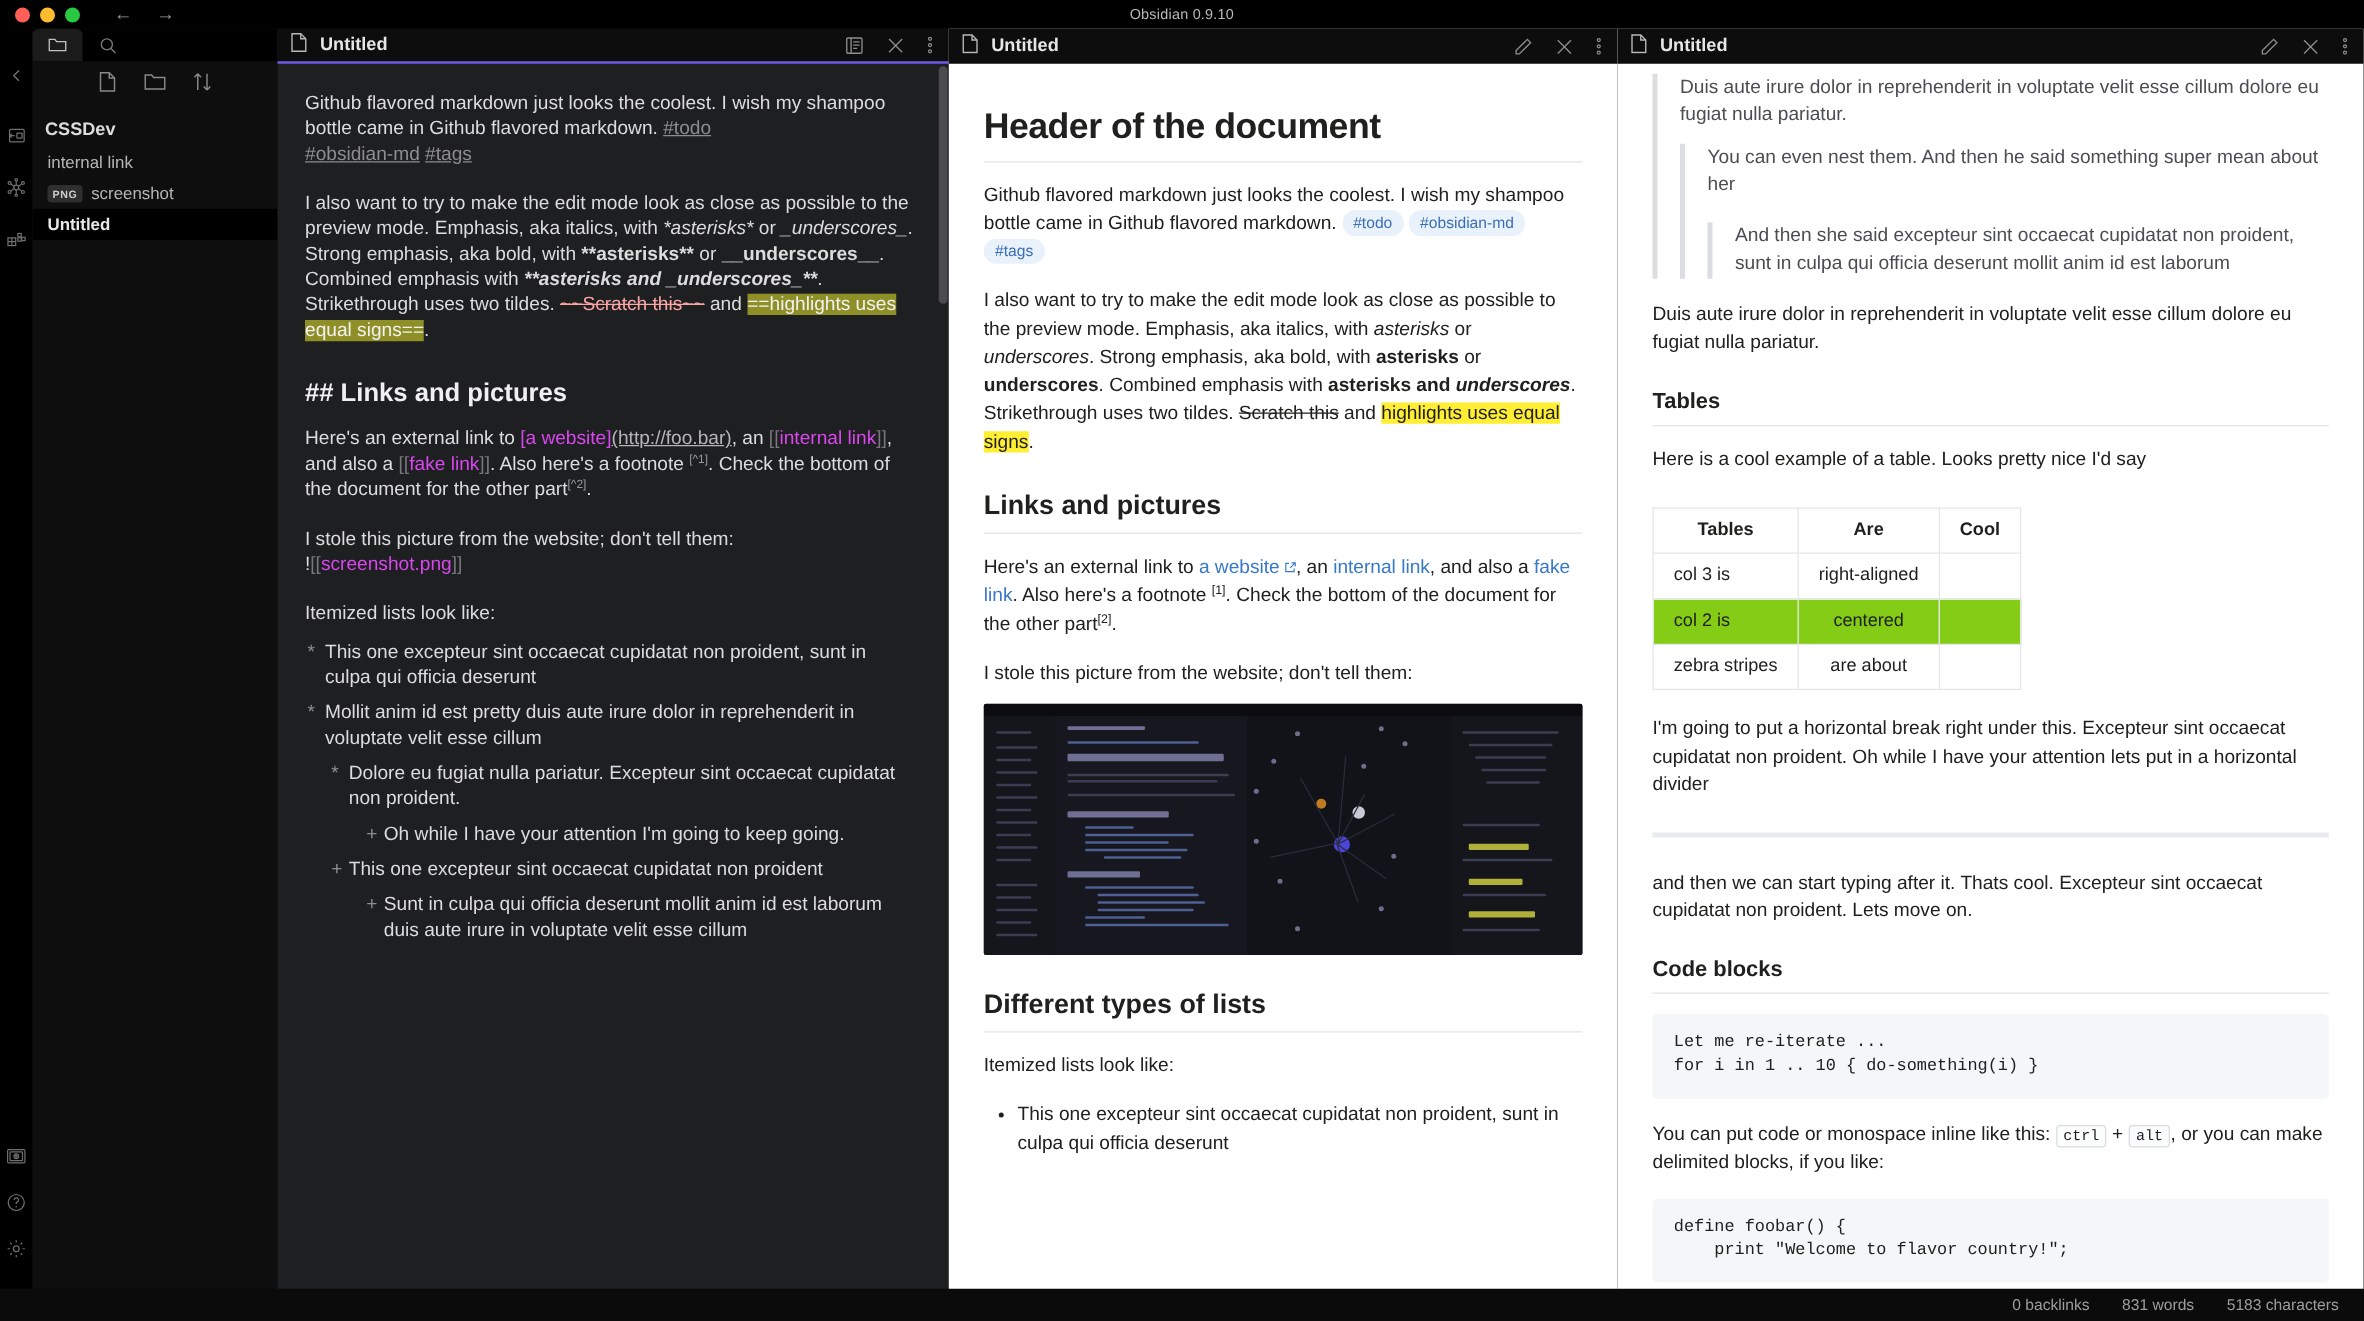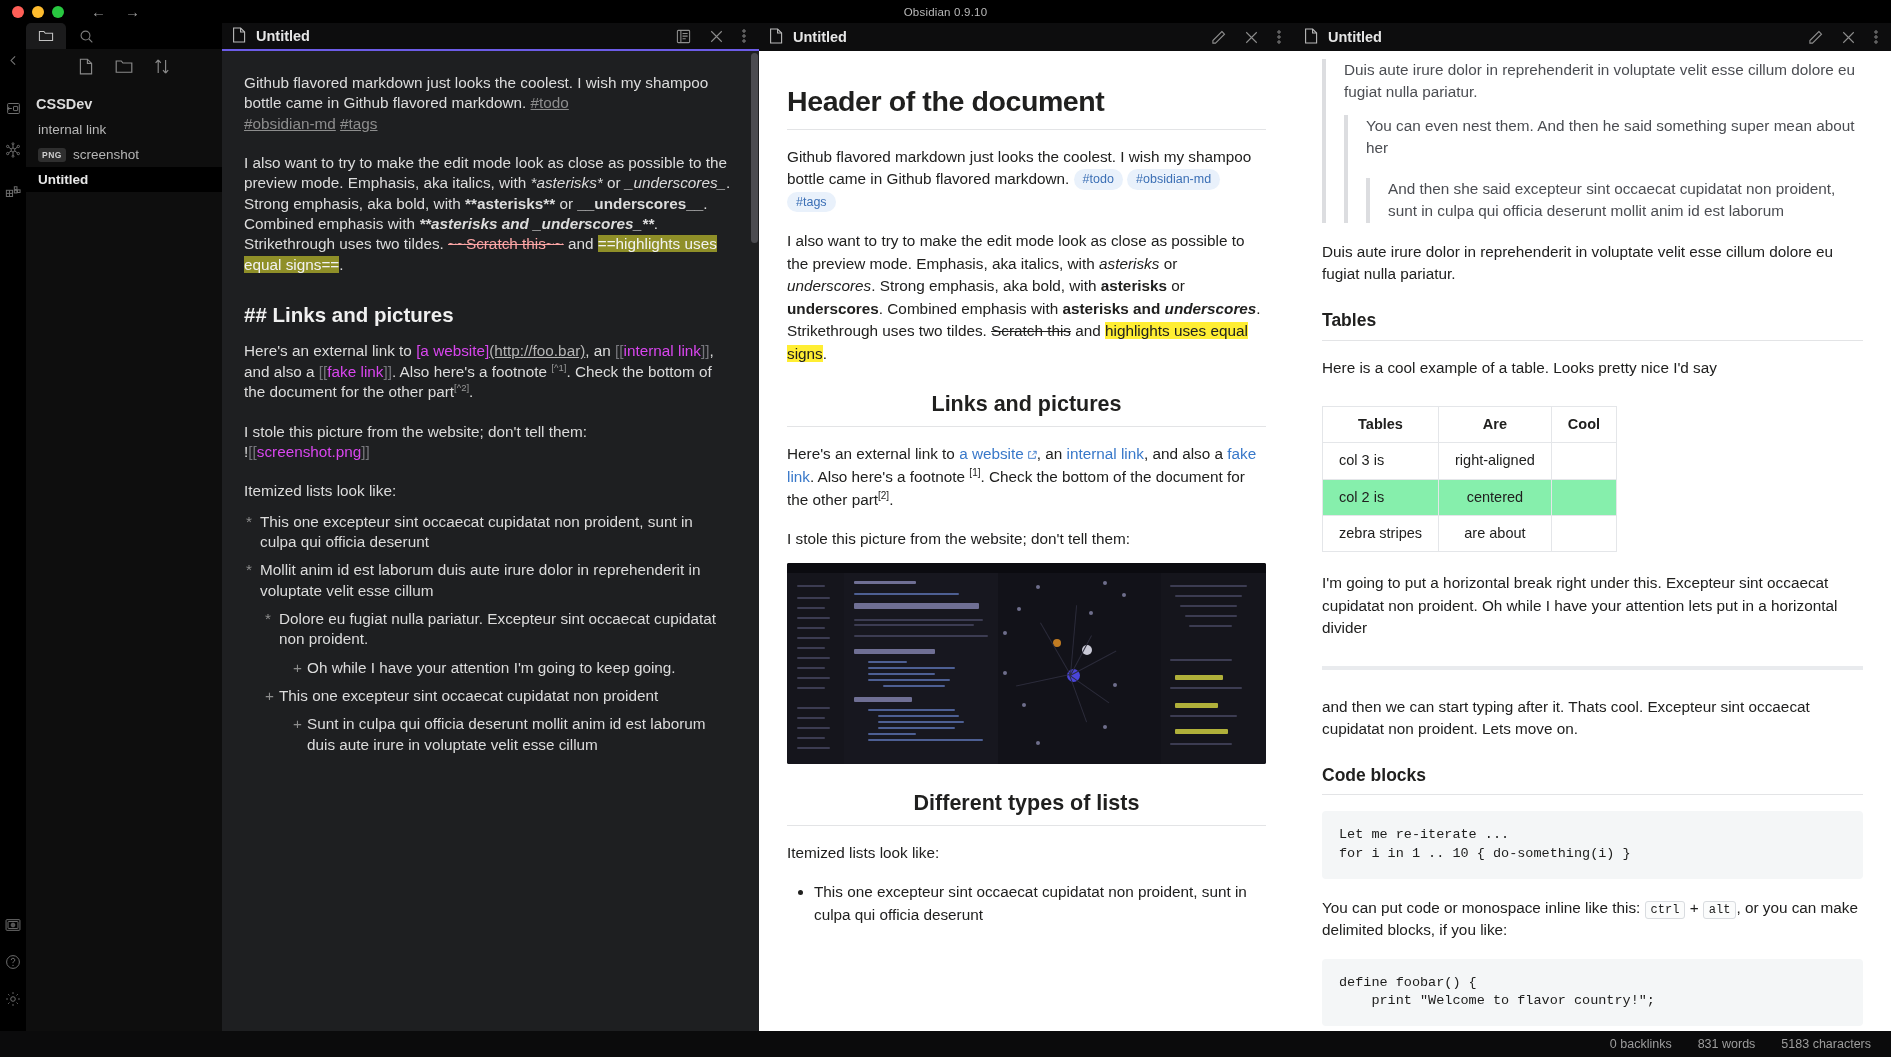--- a/index.html
+++ b/index.html
@@ -104,42 +104,42 @@
   .scrollbar-v {
     position: absolute; top: 0; right: 1px; width: 7px; border-radius: 4px;
     background: #4b4b50;
   }
 
   
   .prev { padding: 26px 28px 0 28px; color: #20201f; font-size: 15.3px; line-height: 1.47;
           font-family: "Liberation Sans", sans-serif; }
   .prev p { margin: 0 0 17px 0; }
   .prev h1 { font-size: 28.5px; font-weight: 700; letter-spacing: -.4px; margin: 4px 0 6px 0; }
-  .prev h2 { font-size: 21.5px; font-weight: 700; margin: 24px 0 5px 0; text-align: center; }
+  .prev h2 { font-size: 21.5px; font-weight: 700; margin: 24px 0 5px 0; }
   .prev h3 { font-size: 17.5px; font-weight: 700; margin: 22px 0 6px 0; }
   .prev hr.hrule { border: none; border-top: 1px solid #e3e4e6; margin: 0 0 16px 0; }
   .prev hr.divider { border: none; border-top: 4px solid #e9ebee; margin: 26px 0 26px 0; }
   .prev em { font-style: italic; } .prev strong { font-weight: 700; }
   .prev .strike { text-decoration: line-through; }
   .prev .hl { background: #ffee33; }
   .prev a, .prev .lnk { color: #3878c9; text-decoration: none; }
   .prev .tagpill { display: inline-block; background: #e9f1fb; color: #3b6fb5; border-radius: 11px;
                    font-size: 12.5px; padding: 3px 9px; line-height: 1.15; vertical-align: 1px; }
   .prev sup { font-size: 10px; vertical-align: super; }
   .prev ul { margin: 0 0 16px 0; padding-left: 27px; }
   .prev li { margin-bottom: 3px; }
   .prev blockquote { border-left: 4px solid #dcdde0; margin: 0 0 13px 0; padding: 0 0 0 18px; color: #4b4d52; }
   .prev blockquote blockquote { margin-top: 11px; }
   .prev table { border-collapse: collapse; margin: 4px 0 20px 0; font-size: 14.5px; }
   .prev th, .prev td { border: 1px solid #e4e6e9; padding: 7px 16px; }
   .prev th { font-weight: 700; text-align: center; }
   .prev td.c1 { text-align: left; min-width: 98px; }
   .prev td.c2 { text-align: center; min-width: 98px; }
   .prev td.c3 { min-width: 42px; }
-  .prev tr.zebra td { background: #86efac; }
+  .prev tr.zebra td { background: #84cc16; }
   .prev pre { background: #f4f6f7; border-radius: 4px; padding: 15px 17px; margin: 0 0 18px 0;
               font-family: "Liberation Mono", monospace; font-size: 13.5px; line-height: 1.38;
               color: #20201f; white-space: pre; overflow: hidden; }
   .prev code.inline { font-family: "Liberation Mono", monospace; font-size: 12px;
               border: 1px solid #d9dce0; border-radius: 3px; padding: 1px 5px; background: #fbfcfc; }
 
   
   .shotwrap { margin: 0 0 20px 0; }
   .shot { position: relative; width: 100%; height: 201px; background: #13131a; overflow: hidden; border-radius: 2px; }
   .shot .bar { position:absolute; left:0; right:0; top:0; height:10px; background:#0b0b10; }
@@ -341,21 +341,21 @@
 
             <p style="margin-bottom:10px">Itemized lists look like:</p>
 
             <div class="listblock">
               <div class="li lvl1">
                 <span class="bl">*</span>
                 <span class="tx">This one excepteur sint occaecat cupidatat non proident, sunt in culpa qui officia deserunt</span>
               </div>
               <div class="li lvl1">
                 <span class="bl">*</span>
-                <span class="tx">Mollit anim id est laborum duis aute irure dolor in reprehenderit in voluptate velit esse cillum</span>
+                <span class="tx">Mollit anim id est pretty duis aute irure dolor in reprehenderit in voluptate velit esse cillum</span>
               </div>
               <div class="li lvl2">
                 <span class="bl">*</span>
                 <span class="tx">Dolore eu fugiat nulla pariatur. Excepteur sint occaecat cupidatat non proident.</span>
               </div>
               <div class="li lvl3">
                 <span class="bl">+</span>
                 <span class="tx">Oh while I have your attention I'm going to keep going.</span>
               </div>
               <div class="li lvl2">

